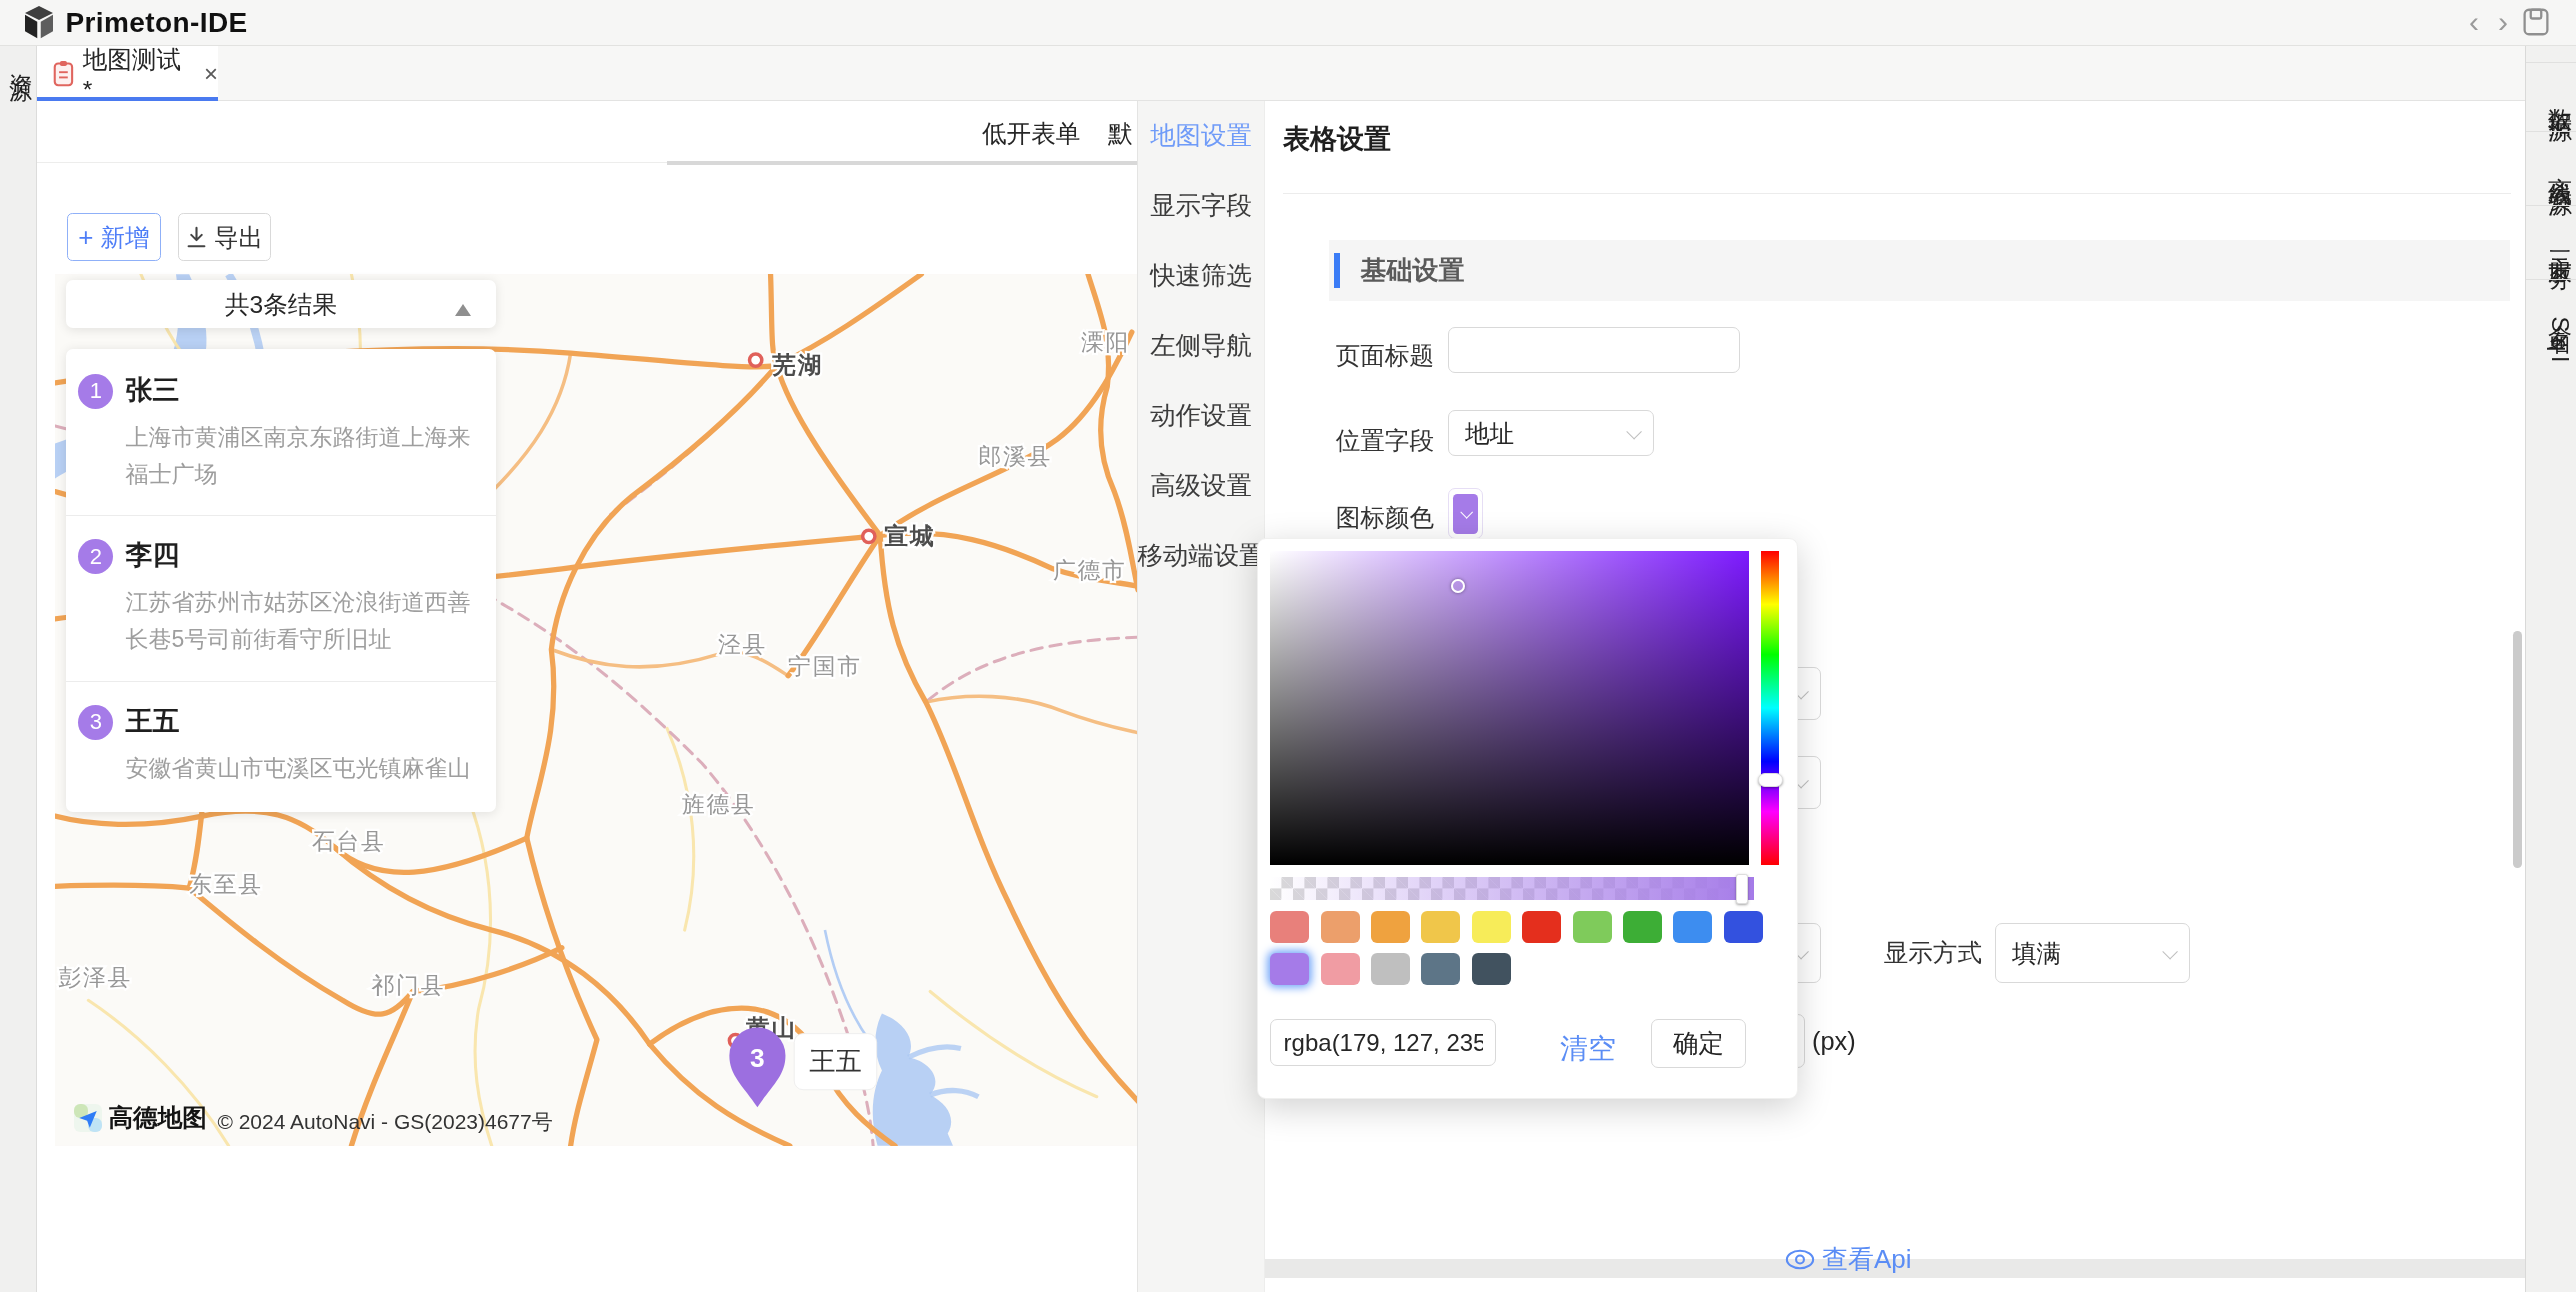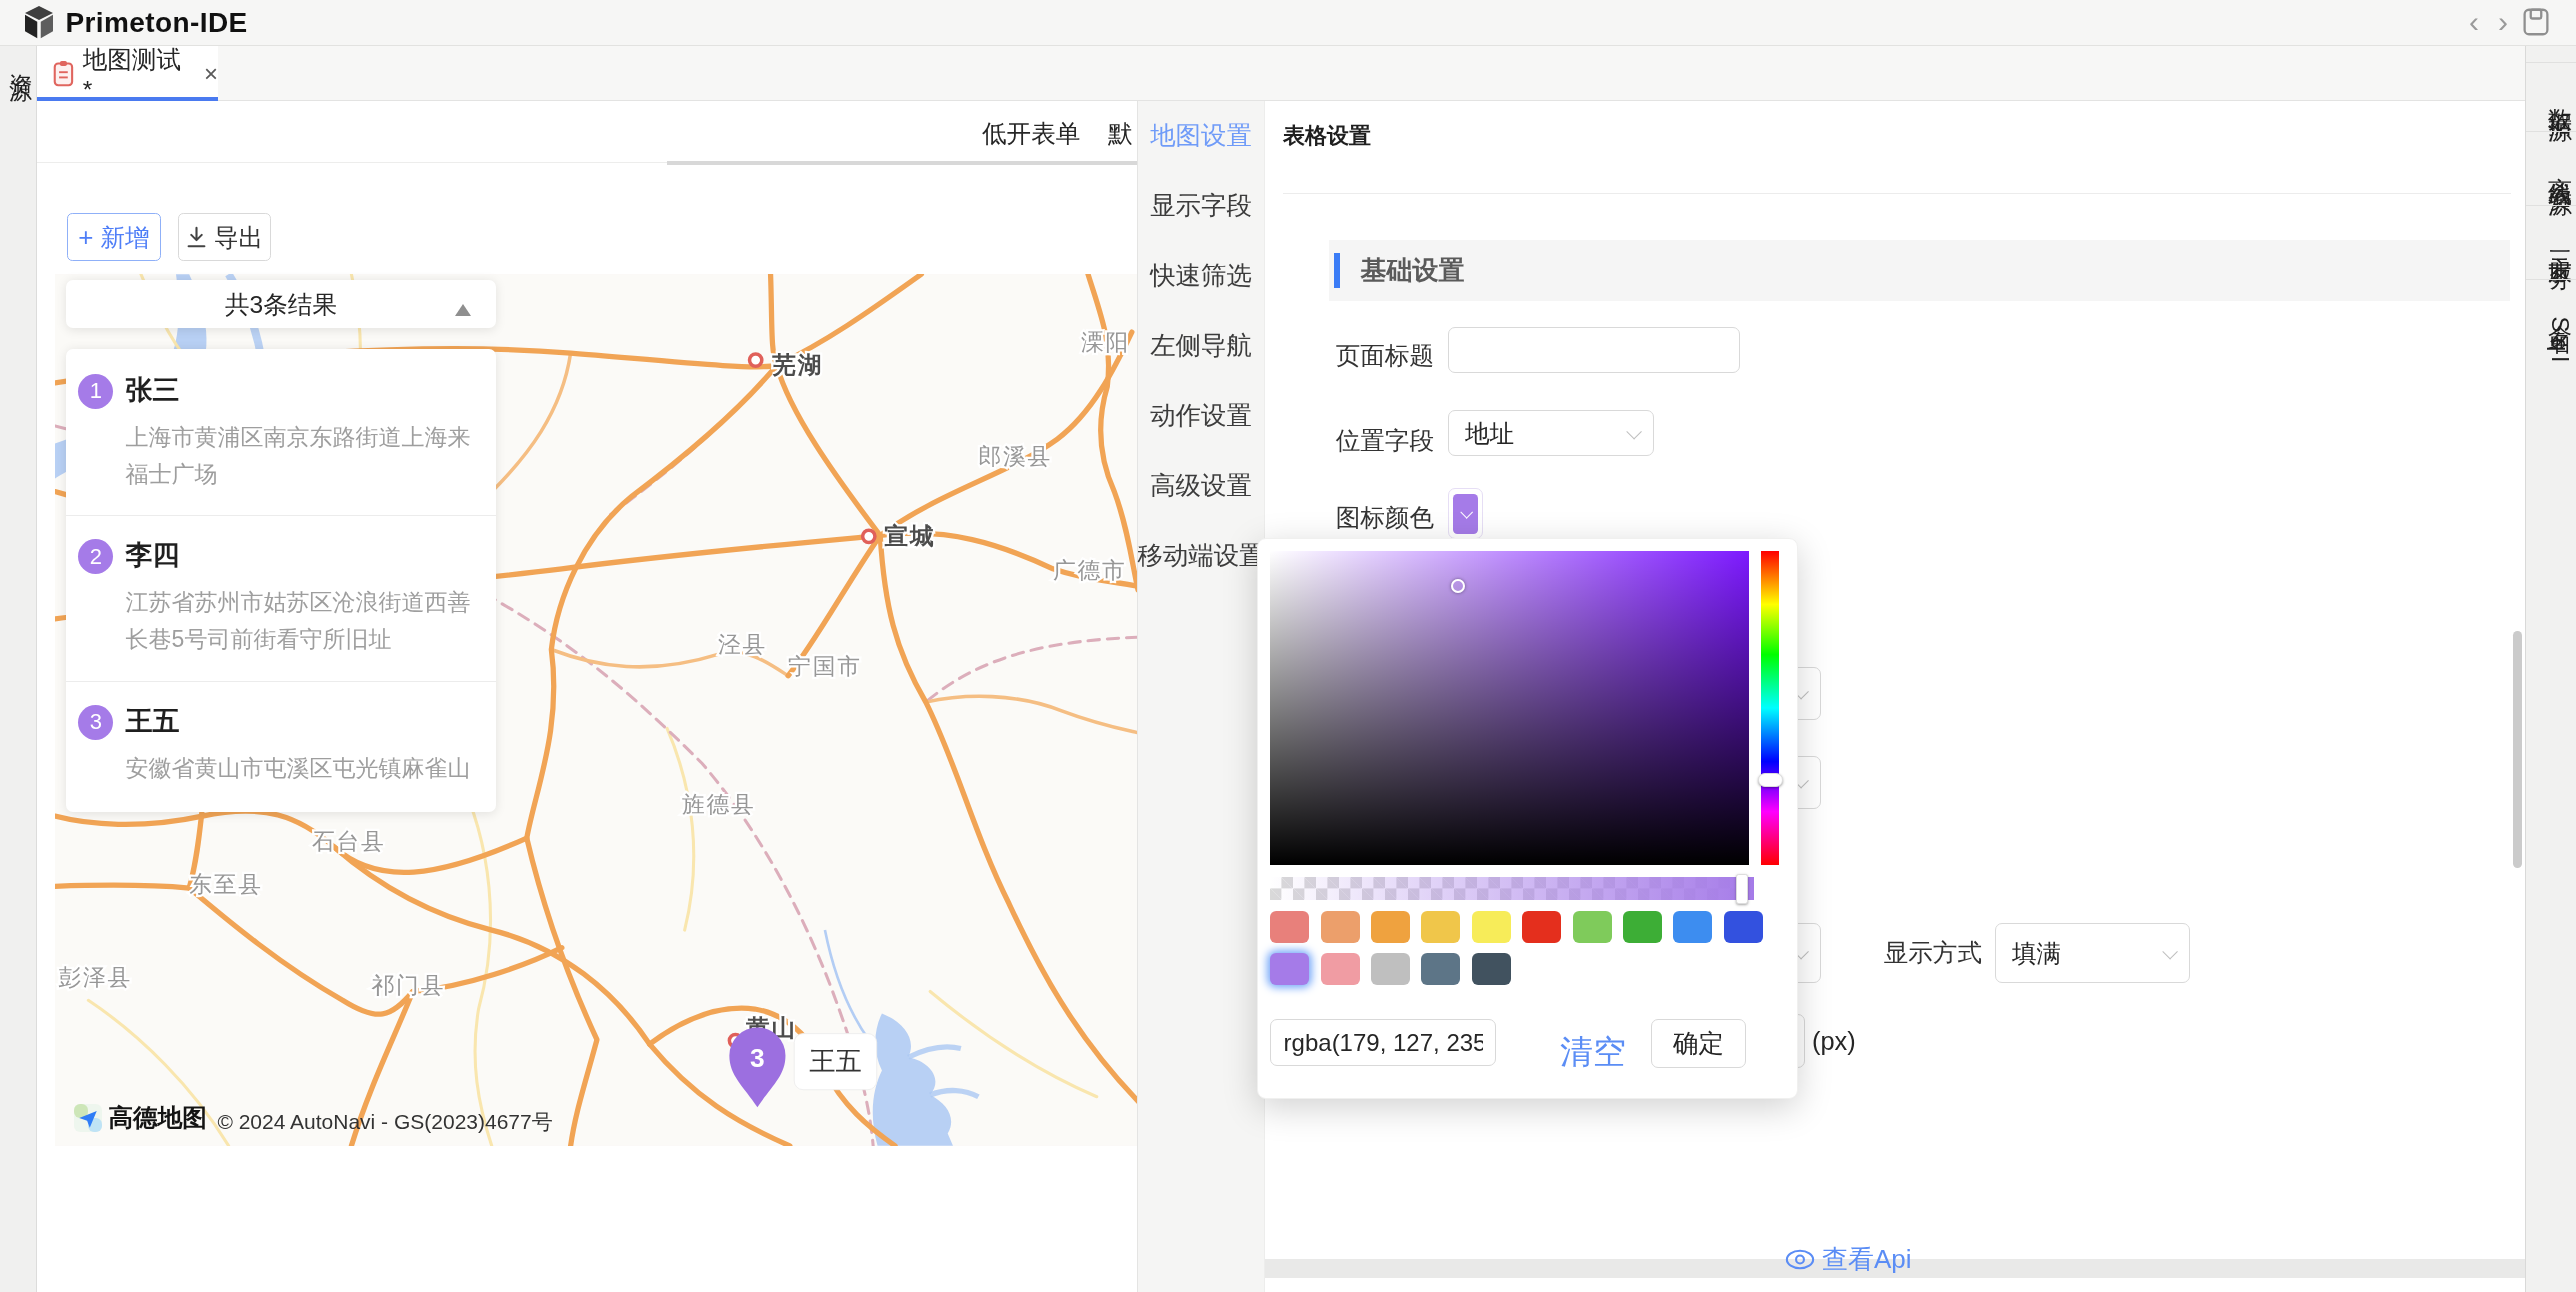--- a/index.html
+++ b/index.html
@@ -62,21 +62,21 @@
   .item-name { font-size:27px; font-weight:600; color:#1f1f1f; }
   .item-addr { font-size:23px; color:#9e9e9e; line-height:1.6; }
   
   .panel { position:absolute; left:1137px; top:101px; width:1388px; bottom:0; background:#fff;
     border-left:0.9px solid #e4e4e3; z-index:25; }
   .panel-menu { position:absolute; left:0; top:0; width:127px; bottom:0; background:#f5f5f4;
     border-right:0.9px solid #ededec; display:flex; flex-direction:column; padding-top:0; z-index:2; }
   .menu-item { height:70px; display:flex; align-items:center; justify-content:center; font-size:25.4px;
     color:#3c3c3c; white-space:nowrap; overflow:visible; cursor:pointer; }
   .menu-item.active { color:#6f9bf8; }
-  .panel-title { position:absolute; left:145px; top:20px; font-size:22px; font-weight:600; color:#1f1f1f; }
+  .panel-title { position:absolute; left:145px; top:20px; font-size:27px; font-weight:600; color:#1f1f1f; }
   .panel-divider { position:absolute; left:145px; top:92px; width:1228px; height:0.9px; background:#ececec; }
   .section-bar { position:absolute; left:191px; top:139px; width:1181px; height:61px; background:#f5f5f5;
     display:flex; align-items:center; }
   .section-accent { width:5.3px; height:35px; background:#3b7cf6; margin-left:5.3px; }
   .section-label { font-size:26px; font-weight:700; color:#5a5a5a; margin-left:21px; }
   .frm-label { position:absolute; width:175px; text-align:right; font-size:24.6px; color:#333; }
   .inp { position:absolute; background:#fff; border:0.9px solid #d9d9d9; border-radius:7px; }
   .sel { position:absolute; background:#fff; border:0.9px solid #d9d9d9; border-radius:7px;
     display:flex; align-items:center; justify-content:space-between; padding:0 16px; font-size:24.6px; color:#262626; }
   .chev { width:10.5px; height:10.5px; border-right:1.8px solid #bfbfbf; border-bottom:1.8px solid #bfbfbf;
@@ -107,21 +107,21 @@
                      linear-gradient(45deg,#d9d9d9 25%,transparent 25% 75%,#d9d9d9 75%);
     background-position:0 0,11.4px 11.4px; background-size:23px 23px; cursor:pointer; }
   .alpha-grad { position:absolute; inset:0; }
   .alpha-handle { position:absolute; left:478px; top:335px; width:12.3px; height:30px; background:#fff;
     border-radius:2.6px; border:0.9px solid #ddd; box-shadow:0 0.9px 2.6px rgba(0,0,0,.35); }
   .swatch-row { position:absolute; left:12.3px; display:flex; gap:11.4px; }
   .swatch { width:39px; height:32px; border-radius:6.1px; cursor:pointer; }
   .swatch.selected { box-shadow:0 0 8.8px 2.6px #6fa4f9; }
   .rgba-input { position:absolute; left:12.3px; top:480px; width:226px; height:47px; border:0.9px solid #d9d9d9;
     border-radius:7px; font-size:24px; color:#262626; padding:0 12.3px; font-family:"Liberation Sans",sans-serif; background:#fff; }
-  .clear-link { position:absolute; left:302px; top:491px; font-size:33px; color:#5b8df5; cursor:pointer; }
+  .clear-link { position:absolute; left:302px; top:491px; font-size:28px; color:#5b8df5; cursor:pointer; }
   .confirm-btn { position:absolute; left:393px; top:480px; width:95px; height:49px; background:#fff;
     border:0.9px solid #d9d9d9; border-radius:7px; font-size:25.4px; color:#262626;
     display:flex; align-items:center; justify-content:center; cursor:pointer; }
   
   .right-rail { position:absolute; right:0; top:46px; width:51px; bottom:0; background:#f1f1f0;
     border-left:0.9px solid #d9d9d8; z-index:30; display:flex; flex-direction:column; padding-top:16px; }
   .rail-item { writing-mode:vertical-rl; font-size:24px; color:#1f1f1f; letter-spacing:5.3px;
     padding:26px 0; margin:0 auto; border-top:0.9px solid #e0e0df; width:100%; text-align:center; cursor:pointer; }
 </style>
 </head>

